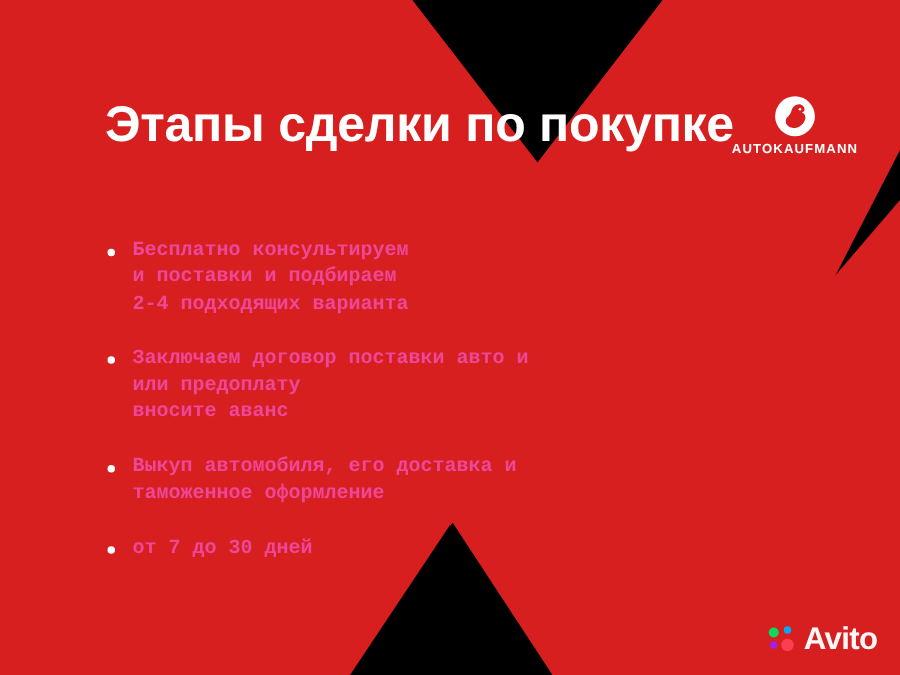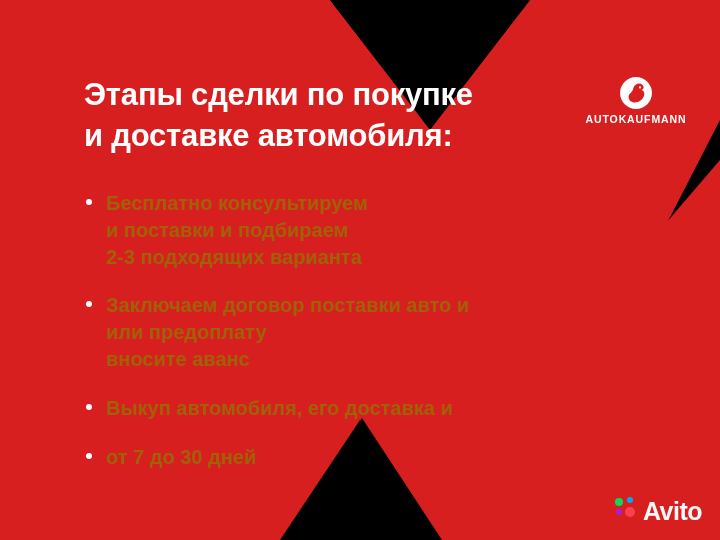--- a/index.html
+++ b/index.html
@@ -61,21 +61,21 @@
     width: 720px;
     height: 540px;
   }
 
   .headline {
     position: absolute;
     left: 84px;
     top: 74px;
     width: 520px;
     color: #ffffff;
-    font-size: 31px;
+    font-size: 40px;
     font-weight: bold;
     line-height: 1.33;
     letter-spacing: -0.2px;
   }
   .headline .line {
     display: block;
     white-space: nowrap;
   }
 
   .logo {
@@ -102,24 +102,25 @@
   .bullets {
     position: absolute;
     left: 84px;
     top: 190px;
     width: 560px;
   }
   .bullet {
     position: relative;
     padding-left: 22px;
     margin-bottom: 22px;
-    color: #a16207;
-    font-size: 20px;
+    color: #ec4899;
+    font-size: 16px;
     font-weight: bold;
     line-height: 1.34;
+    font-family: Liberation Mono, monospace;
   }
   .bullet:before {
     content: "";
     position: absolute;
     left: 2px;
     top: 9px;
     width: 6px;
     height: 6px;
     background: #ffffff;
     border-radius: 50%;
@@ -128,20 +129,21 @@
     display: block;
     white-space: nowrap;
   }
 
   
   .watermark {
     position: absolute;
     right: 18px;
     bottom: 14px;
     display: flex;
+    align-items: center;
     gap: 6px;
     color: #ffffff;
     font-size: 25px;
     font-weight: bold;
     letter-spacing: -0.5px;
     opacity: 0.97;
   }
   .wm-dots {
     position: relative;
     width: 22px;
@@ -167,48 +169,48 @@
     <div class="poly poly-black-notch"></div>
     <div class="poly poly-black-right"></div>
     <div class="poly poly-red-right-lower"></div>
     <div class="poly poly-black-bottom"></div>
   </div>
 
   <div class="content">
 
     <div class="headline">
       <span class="line">Этапы сделки по покупке</span>
-      <span class="line">и доставке автомобиля:</span>
     </div>
 
     <div class="logo">
       <svg class="logo-mark" viewBox="0 0 64 64" aria-hidden="true">
         <circle cx="32" cy="32" r="30" fill="#ffffff"></circle>
         <path d="M38 14c-5 0-9 3.2-10.6 7.6-1.1 3-1.2 5.3-3.5 8.1-2.6 3.2-5.9 4.8-5.9 9.6 0 5.6 4.8 10.4 11.8 10.4 8 0 13.4-4.4 16.3-10.2 1-2 1.6-3.8 1.6-5.8 0-4.2-2.8-6.5-5.7-7.6 2.6-.6 4.4-2 4.4-4.4 0-4-4.2-7.7-8.4-7.7z" fill="#d81f20"></path>
         <circle cx="39.5" cy="21.5" r="2" fill="#ffffff"></circle>
       </svg>
       <span class="logo-text">AUTOKAUFMANN</span>
     </div>
 
     <div class="bullets">
 
       <div class="bullet">
         <span class="l">Бесплатно консультируем</span>
         <span class="l">и поставки и подбираем</span>
-        <span class="l">2-3 подходящих варианта</span>
+        <span class="l">2-4 подходящих варианта</span>
       </div>
 
       <div class="bullet">
         <span class="l">Заключаем договор поставки авто и</span>
         <span class="l">или предоплату</span>
         <span class="l">вносите аванс</span>
       </div>
 
       <div class="bullet">
         <span class="l">Выкуп автомобиля, его доставка и</span>
+        <span class="l">таможенное оформление</span>
       </div>
 
       <div class="bullet">
         <span class="l">от 7 до 30 дней</span>
       </div>
 
     </div>
 
     <div class="watermark">
       <span class="wm-dots">

